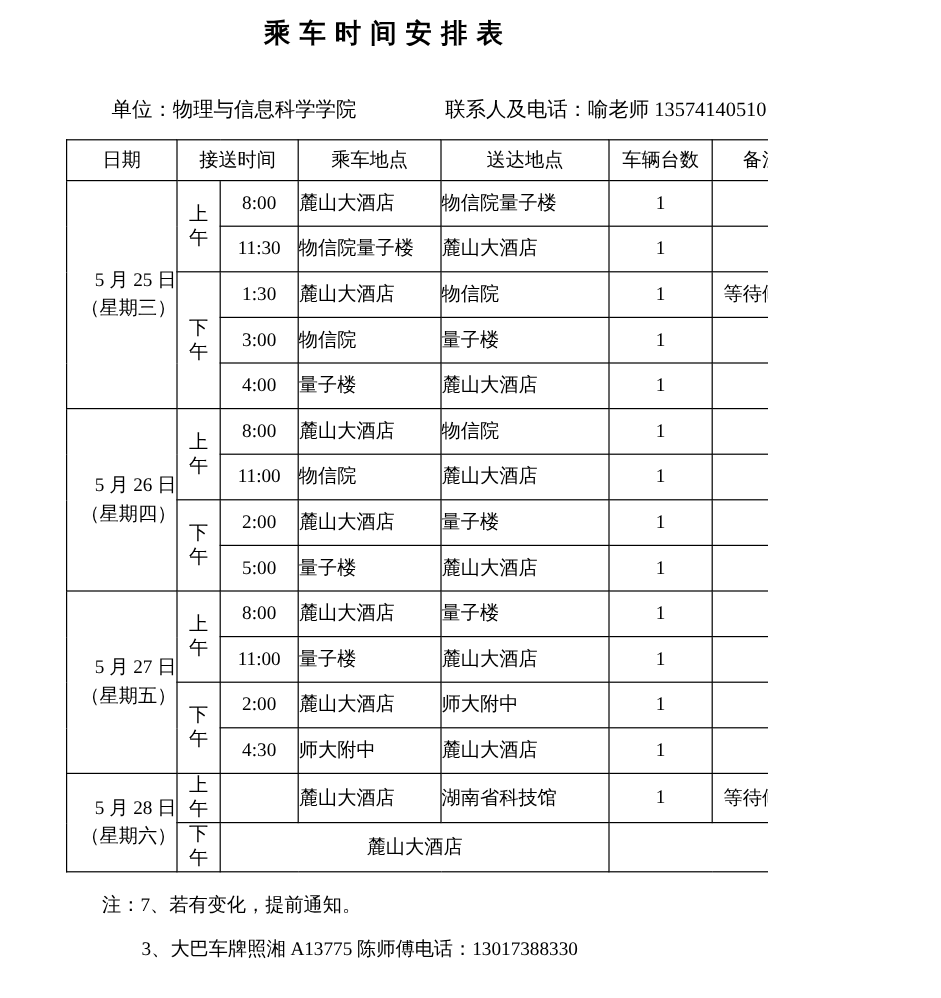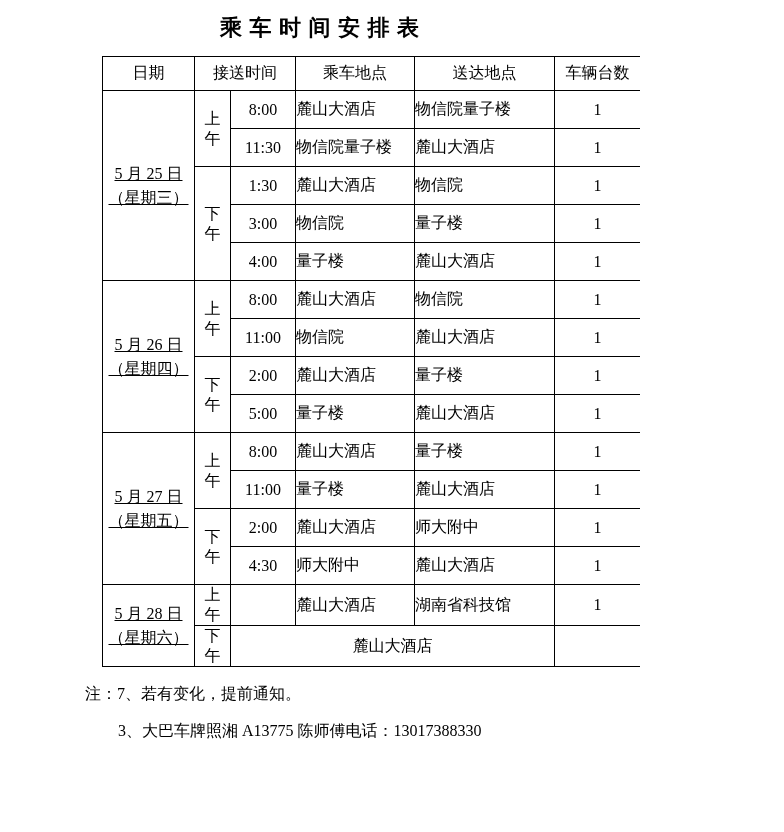--- a/index.html
+++ b/index.html
@@ -22,36 +22,36 @@
     display: flex;
     margin: 37px 0 0 93px;
     font-size: 17px;
     white-space: nowrap;
   }
   .meta-contact { margin-left: 74px; }
 
   table.schedule {
     border-collapse: collapse;
     table-layout: fixed;
-    margin: 13px 0 0 102px;
+    margin: 13px 0 0 55px;
     width: 621px;
     padding-left: 28px;
   }
   table.schedule th, table.schedule td {
     border: 1px solid #000;
     font-size: 16px;
     font-weight: normal;
     padding: 0;
     overflow: hidden;
   }
   table.schedule th { height: 33px; text-align: center; }
   tr.trip-row { height: 38px; }
   tr.special-row { height: 41px; }
 
-  td.c-date { text-align: center; line-height: 1.45; text-decoration: underline; }
+  td.c-date { text-align: right; line-height: 1.45; }
   td.c-period { text-align: right; vertical-align: middle; }
   td.c-period .vert {
     width: 1em; margin: 0 auto;
     word-break: break-all; line-height: 1.25;
   }
   td.c-time { text-align: center; }
   td.c-from, td.c-to { text-align: left; padding-left: 7px; }
   td.c-veh { text-align: center; }
   td.c-remark { text-align: center; }
   td.c-special { text-align: center; }
@@ -60,20 +60,24 @@
   .note-line { margin-bottom: 16px; white-space: nowrap; }
   .note-line.indented { padding-left: 33px; }
 </style>
 </head>
 <body>
 
 <div class="page">
 
   <div class="doc-title">乘 车 时 间 安 排 表</div>
 
+  <div class="meta-row">
+    <span><span>单位：</span><span>物理与信息科学学院</span></span>
+    <span class="meta-contact"><span>联系人及电话：</span><span>喻老师 13574140510</span></span>
+  </div>
 
   <table class="schedule">
     <colgroup>
       <col style="width:92px">
         <col style="width:36px">
         <col style="width:65px">
       <col style="width:119px">
         <col style="width:140px">
         <col style="width:86px">
         <col style="width:83px">

